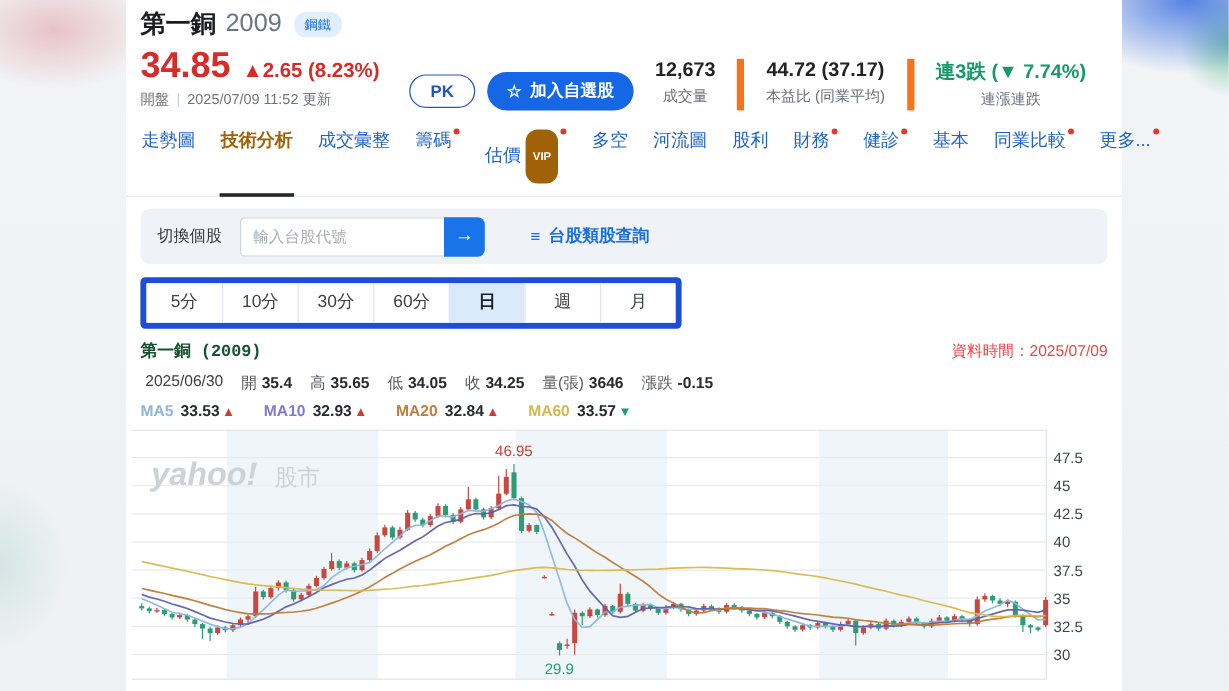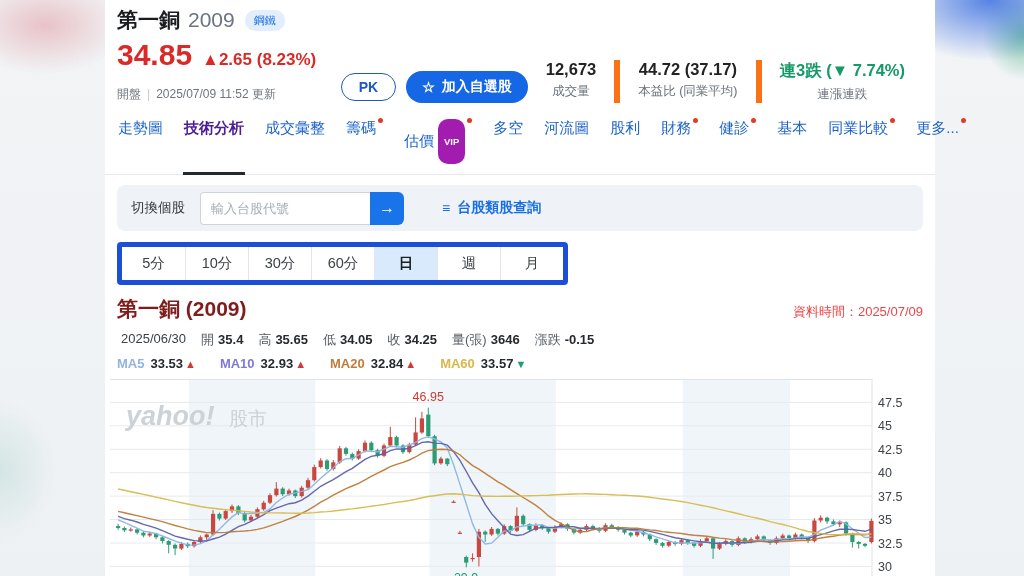--- a/index.html
+++ b/index.html
@@ -17,59 +17,59 @@
 
   
   .hd { display:flex; justify-content:space-between; padding:6px 12px 0 12px; }
   .title-row { display:flex; align-items:center; }
   .t-name { font-size:21px; font-weight:700; color:#1b1d20; }
   .t-code { font-size:21px; color:#6b7480; margin-left:8px; }
   .t-badge { font-size:11px; color:#1a6fe0; background:#e2eefb; border-radius:10px; padding:3px 9px; margin-left:10px; cursor:pointer; }
   .price-row { display:flex; align-items:baseline; margin-top:4px; }
   .p-main { font-size:30px; font-weight:800; color:#d92a28; }
   .p-chg { font-size:17px; font-weight:700; color:#d92a28; margin-left:10px; }
-  .upd-row { font-size:12px; color:#6e757c; margin-top:14px; }
+  .upd-row { font-size:12px; color:#6e757c; margin-top:3px; }
   .upd-row .sep { margin:0 6px; color:#c6cacd; }
   .hd-right { display:flex; flex-direction:row; align-items:flex-end; }
   .btn-row { display:flex; gap:10px; align-items:center; }
   .pk-btn { background:#fff; border:1.5px solid #2057c9; color:#1b57c9; font-weight:700; font-size:14px; border-radius:16px; padding:5px 17px; cursor:pointer; }
   .watch-btn { background:#1667e6; border:none; color:#fff; font-weight:700; font-size:14px; border-radius:17px; padding:7px 16px; cursor:pointer; display:flex; align-items:center; gap:7px; }
   .stats-row { display:flex; margin-top:12px; }
   .stat { text-align:center; padding:0 18px; }
   .stat + .stat { border-left:6px solid #f97316; }
   .stat .sv { font-size:16.5px; font-weight:700; color:#232323; }
   .stat .sl { font-size:12.5px; color:#68707a; margin-top:4px; }
 
   
   .nav { display:flex; gap:19px; margin-top:8px; padding:0 12px; border-bottom:1px solid #e7e9ec; }
   .nav-item { position:relative; font-size:15px; color:#1e63c8; padding:8px 1px 10px 1px; cursor:pointer; white-space:nowrap; }
-  .nav-item.active { color:#4c1d95; font-weight:700; border-bottom:3px solid #24292e; margin-bottom:-1px;text-align:right; }
+  .nav-item.active { color:#a16207; font-weight:700; border-bottom:3px solid #24292e; margin-bottom:-1px;text-align:right; }
   .dot { display:inline-block; width:5px; height:5px; border-radius:50%; background:#e23a28; vertical-align:top; margin:-1px 0 0 2px; }
-  .vip { display:inline-block; background:#a21caf; color:#fff; font-size:9.5px; font-weight:700; border-radius:10px; padding:17px 6px; margin-left:4px; vertical-align:1px; }
+  .vip { display:inline-block; background:#a16207; color:#fff; font-size:9.5px; font-weight:700; border-radius:10px; padding:17px 6px; margin-left:4px; vertical-align:1px; }
 
   
   .searchbar { margin:10px 12px 0 12px; background:#eff3f7; border-radius:8px; height:46px; display:flex; align-items:center; padding:0 14px; }
   .s-label { font-size:13.5px; color:#33383d; margin-right:15px; }
   .s-input-wrap { display:flex; }
   .s-input-wrap input { width:170px; height:33px; border:1px solid #d0d4d9; border-right:none; border-radius:4px 0 0 4px; padding:0 10px; font-size:13px; color:#333; outline:none; }
   .s-input-wrap input::placeholder { color:#a6adb5; }
   .s-go { width:34px; height:33px; background:#1874e8; color:#fff; border:none; border-radius:0 6px 6px 0; font-size:16px; cursor:pointer; }
   .s-cat { margin-left:38px; color:#1a6fe0; font-size:14px; font-weight:600; text-decoration:none; cursor:pointer; display:flex; align-items:center; gap:7px; }
   .s-cat-icon { font-size:14px; }
 
   
   .periods { display:inline-flex; margin:11px 4px 0 12px; border:5px solid #1d4ed8; border-radius:4px; overflow:hidden; }
   .period { width:63px; height:33px; line-height:33px; text-align:center; font-size:14.5px; color:#3c4147; background:#fff; border-left:1px solid #e2e5e9; cursor:pointer; }
   .period:first-child { border-left:none; }
   .period.active { background:#d8eafc; color:#1b1f24; font-weight:700; }
 
   
   .chart-head { margin:10px 12px 0 12px; }
   .ch-row1 { display:flex; justify-content:space-between; align-items:baseline; }
-  .ch-title { font-size:21px; font-weight:700; color:#7f1d1d; }
+  .ch-title { font-size:14px; font-weight:700; color:#14532d;font-family:Liberation Mono, monospace; }
   .ch-time { font-size:13px; color:#ef4444; }
   .ch-ohlc { display:flex; gap:15px; margin-top:8px; font-size:13px; color:#4a5056; }
   .ch-ohlc .k { color:#555a60; }
   .ch-ohlc .v { font-weight:700; color:#26292d; margin-left:4px; }
   .ch-ohlc .date { font-weight:400; color:#3c4147; }
   .ch-ma { display:flex; gap:24px; margin-top:7px; font-size:13px; align-items:center; }
   .ml { font-weight:700; }
   .mv { font-weight:700; color:#26292d; margin:0 2px 0 6px; }
   .md { font-size:11px; }
 

